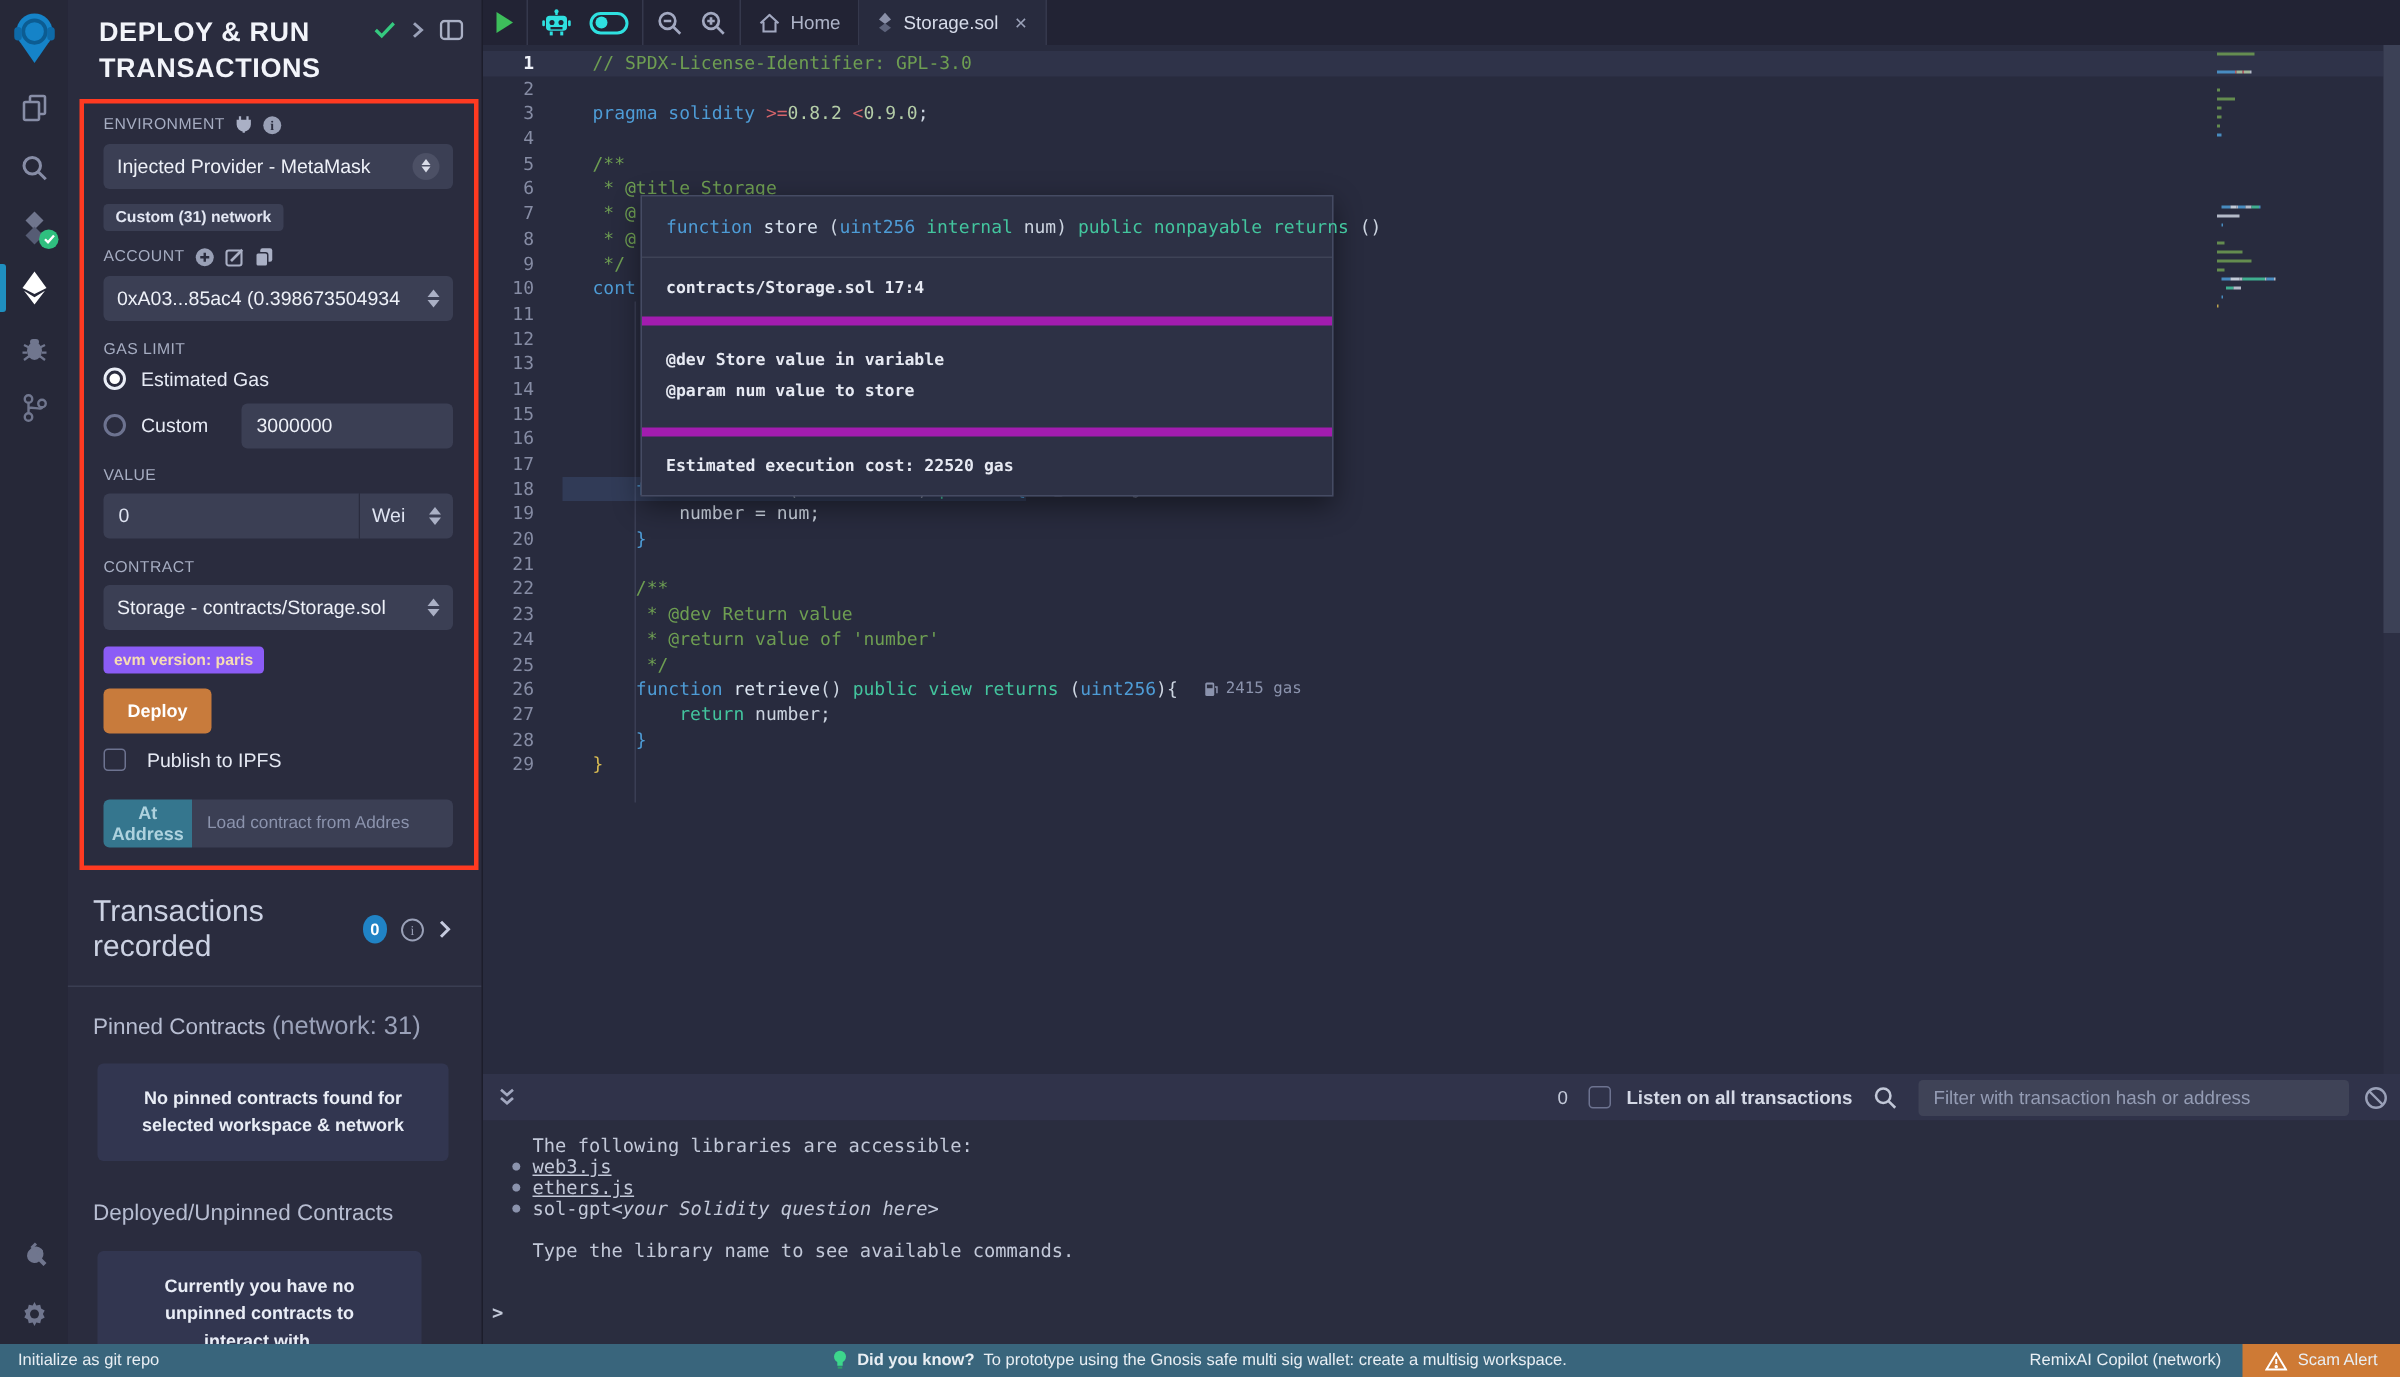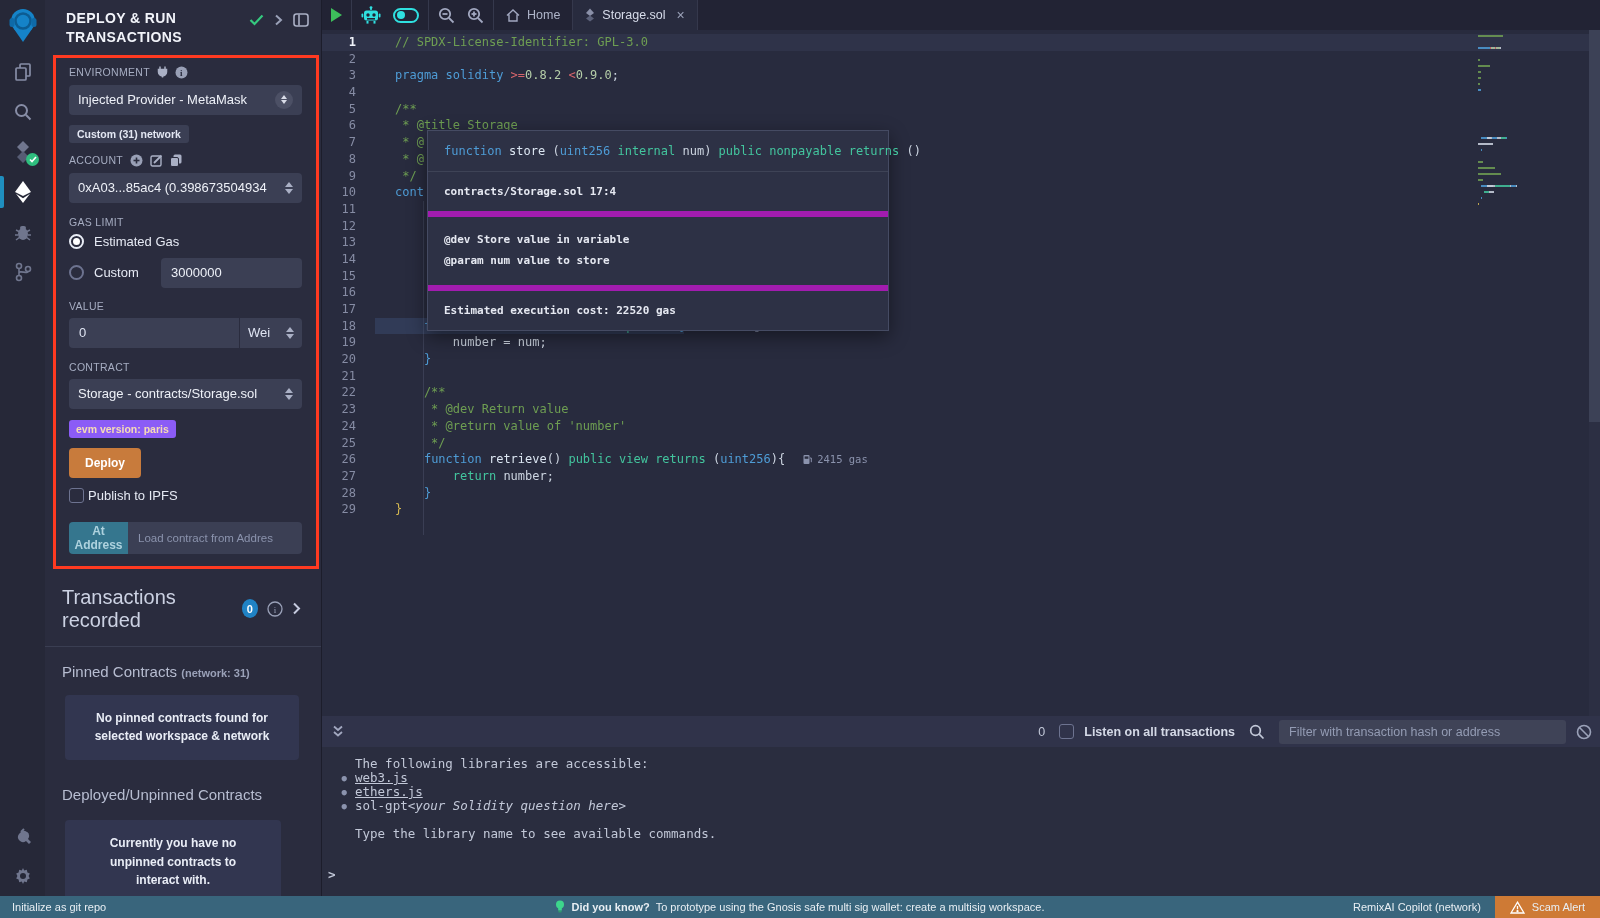--- a/index.html
+++ b/index.html
@@ -16,21 +16,21 @@
   .ib-icon.active::before { content:""; position:absolute; left:0; top:4px; bottom:4px; width:4px;
     background:#1f8fbf; border-radius:0 2px 2px 0; }
   .ib-badge { position:absolute; right:6px; bottom:6px; width:13px; height:13px; border-radius:50%;
     background:#2fbf7f; display:flex; align-items:center; justify-content:center; }
   .ib-spacer { flex:1; }
 
   
   #sidepanel { position:absolute; left:45px; top:0; width:277px; bottom:22px; background:#2a2c3e;
     border-right:1px solid #1c1d2b; overflow:hidden; color:#dfe4f2; }
   .sp-header { display:flex; justify-content:space-between; align-items:flex-start; padding:9px 12px 4px 21px; }
-  .sp-title { font-size:14px; font-weight:bold; color:#f2f4fa; letter-spacing:.4px; width:150px; line-height:1.35; }
+  .sp-title { font-size:18px; font-weight:bold; color:#f2f4fa; letter-spacing:.4px; width:150px; line-height:1.35; }
   .sp-hicons { display:flex; gap:10px; align-items:center; margin-top:4px; }
 
   .red-rect { margin:4px 2px 0 8px; border:3px solid #ff3a21; padding:8px 14px 12px 13px; }
 
   .lbl { font-size:10.5px; color:#a6adc2; letter-spacing:.3px; display:flex; align-items:center; gap:7px; margin-bottom:6px; }
   .dd { height:30px; background:#3b3f54; border-radius:4px; display:flex; align-items:center;
     padding:0 9px; font-size:13px; color:#eef1f8; justify-content:space-between; cursor:pointer; }
   .updown { display:flex; flex-direction:column; gap:2px; align-items:center; }
   .tri-up { width:0; height:0; border-left:4px solid transparent; border-right:4px solid transparent; border-bottom:5px solid #aab0c5; }
   .tri-dn { width:0; height:0; border-left:4px solid transparent; border-right:4px solid transparent; border-top:5px solid #aab0c5; }
@@ -53,39 +53,39 @@
   .value-ctl { display:flex; height:30px; margin-bottom:13px; }
   .value-ctl .amount { flex:1; background:#3b3f54; border-radius:4px 0 0 4px; display:flex; align-items:center;
     padding:0 10px; font-size:13px; border-right:1px solid #2a2c3e; }
   .value-ctl .unit { width:62px; background:#3b3f54; border-radius:0 4px 4px 0; display:flex; align-items:center;
     justify-content:space-between; padding:0 8px; font-size:13px; cursor:pointer; }
 
   .badge-evm { display:inline-block; background:#8b5cf6; color:#f6dcb4; border-radius:3px;
     font-size:10.5px; font-weight:bold; padding:3px 7px; margin:2px 0 10px 0; }
   .btn-deploy { width:72px; height:30px; background:#c87b3c; border:none; border-radius:4px; color:#fff;
     font-weight:bold; font-size:12px; cursor:pointer; display:block; margin-bottom:10px; font-family:"Liberation Sans",sans-serif; }
-  .chk-row { display:flex; align-items:center; gap:4px; font-size:13px; color:#e6eaf4; margin-bottom:19px; }
+  .chk-row { display:flex; align-items:center; gap:14px; font-size:13px; color:#e6eaf4; margin-bottom:19px; }
   .chk { width:15px; height:15px; border:1.5px solid #6d7390; border-radius:3px; background:transparent; }
 
   .ataddr-row { display:flex; height:32px; }
   .btn-ataddr { width:88px; background:#35768e; border:none; border-radius:4px 0 0 4px; color:#aed2de;
     font-weight:bold; font-size:12px; cursor:pointer; font-family:"Liberation Sans",sans-serif; }
   .ataddr-inp { flex:1; background:#3b3f54; border:none; border-radius:0 4px 4px 0; padding:0 10px;
     font-size:11.5px; color:#eef1f8; font-family:"Liberation Sans",sans-serif; }
   .ataddr-inp::placeholder { color:#8b93ad; }
 
   .tx-row { display:flex; align-items:center; gap:9px; padding:17px 20px 14px 17px; border-bottom:1px solid #3a3e52; }
   .tx-label { font-size:20px; color:#ccd2e3; }
   .badge-count { width:19px; height:19px; border-radius:50%; background:#2083c5; color:#fff; font-size:11px;
     font-weight:bold; display:flex; align-items:center; justify-content:center; }
   .tx-chev { margin-left:auto; }
 
   .sp-section { padding:16px 22px 0 17px; }
   .sec-title { font-size:15px; color:#b7bdd1; }
-  .sec-sub { font-size:11px; color:#9aa1b8; font-weight:bold; }
+  .sec-sub { font-size:17px; color:#9aa1b8; font-weight:normal; }
   .empty-box { background:#323650; border-radius:4px; padding:14px 20px; margin-top:15px;
     font-size:12px; font-weight:bold; color:#e9edf6; text-align:center; line-height:1.55; }
 
   
   #main { position:absolute; left:322px; right:0; top:0; bottom:22px; display:flex; flex-direction:column; background:#282b3e; }
 
   #tabbar { height:30px; background:#222334; display:flex; align-items:stretch; flex-shrink:0; }
   .tb-group { display:flex; align-items:center; padding:0 9px; gap:12px; border-right:1px solid #35384c; }
   .tab { display:flex; align-items:center; gap:7px; padding:0 12px; font-size:12.5px; color:#aeb4c8;
     border-right:1px solid #35384c; cursor:pointer; }

